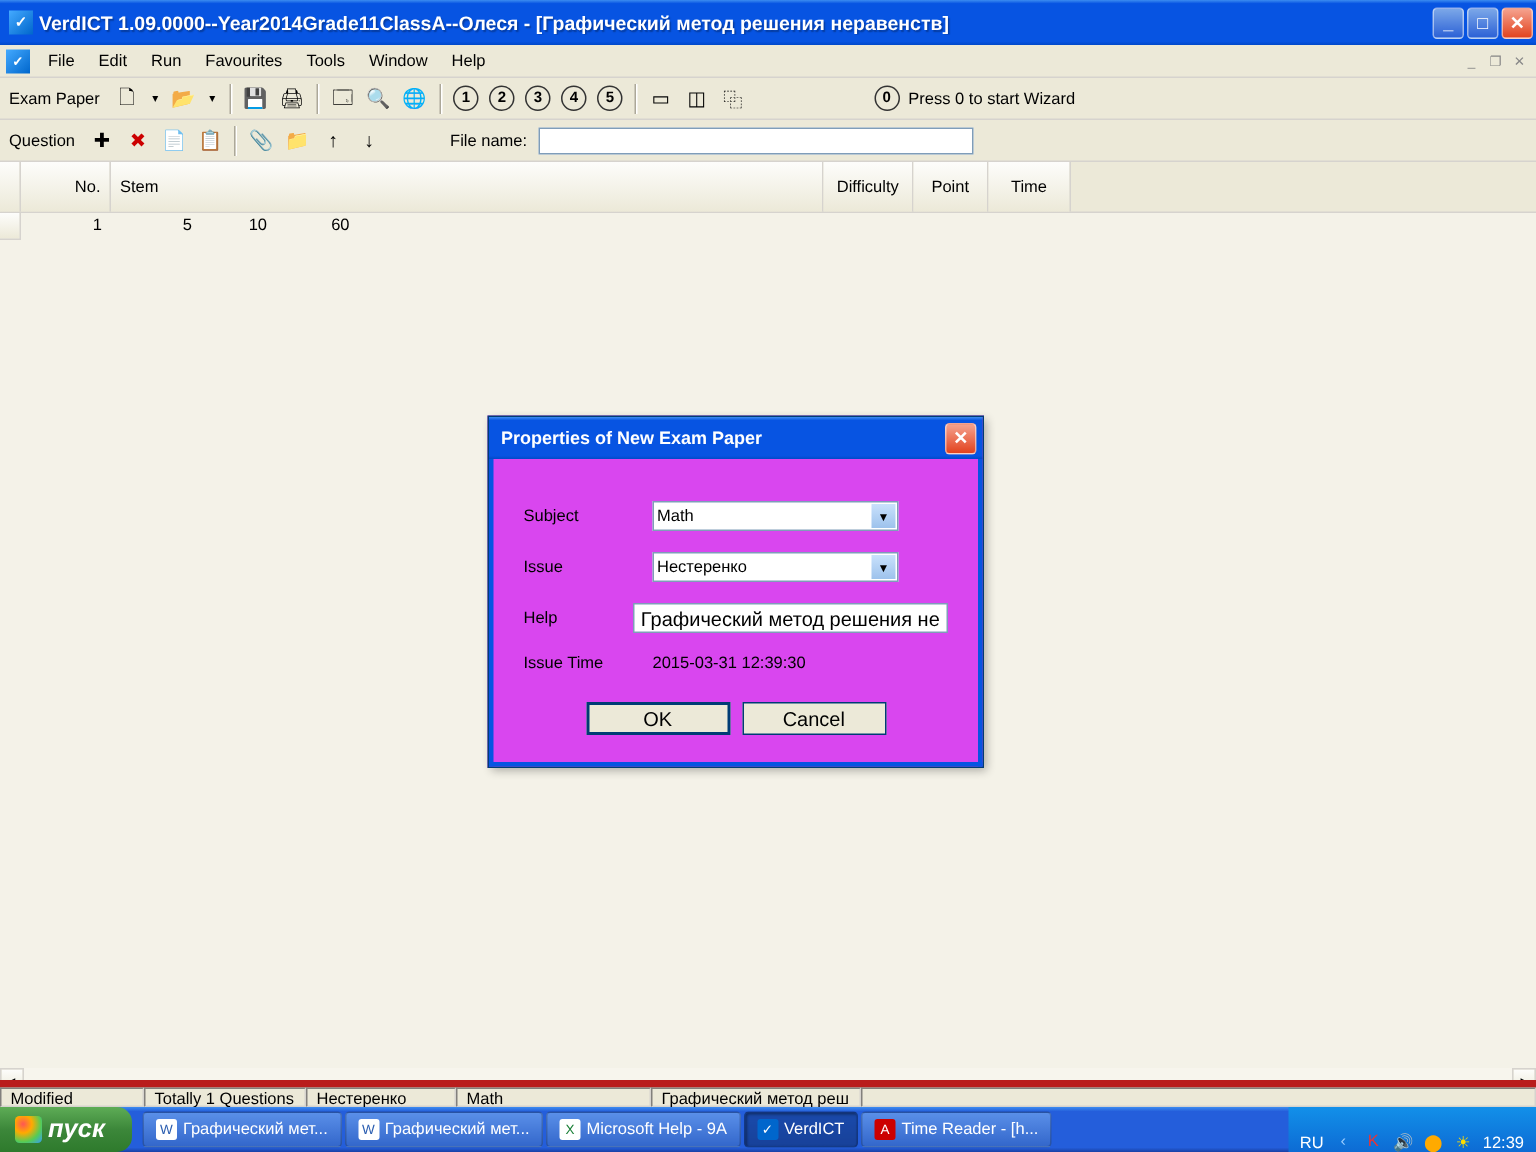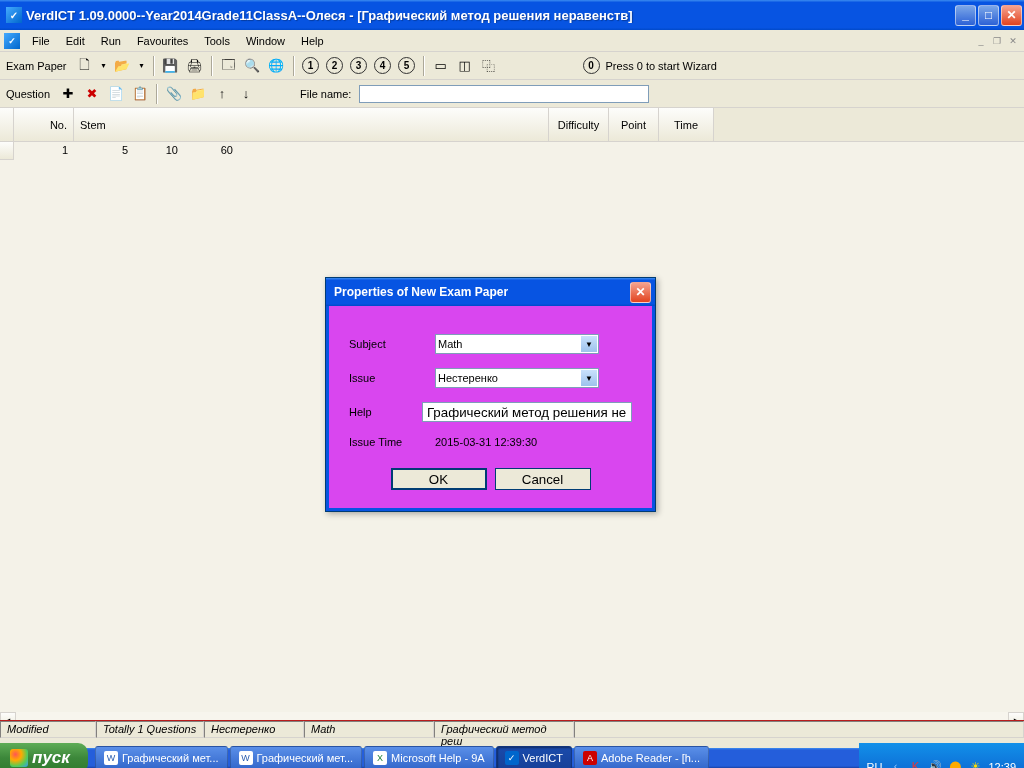--- a/index.html
+++ b/index.html
@@ -36,40 +36,40 @@
 .th { border-right:1px solid #d6d3ce; padding:2px 6px; display:flex;align-items:center; background:linear-gradient(#fdfdfb,#ece9d8); }
 .trow { display:flex; height:18px; }
 .td { padding:2px 6px; text-align:right; }
 .td.left { text-align:left; }
 .row-sel { width:14px; background:linear-gradient(#fdfdfb,#ece9d8); border-right:1px solid #d6d3ce; border-bottom:1px solid #d6d3ce; }
 .hscroll { position:absolute; bottom:0; left:0; right:0; height:16px; background:#ece9d8; display:flex; }
 .sc-btn { width:16px;height:16px;background:linear-gradient(#fdfdfb,#ece9d8);border:1px solid #d6d3ce;display:flex;align-items:center;justify-content:center;font-size:9px; }
 .sc-track { flex:1; background:#f7f5ed; }
 
 
-.statusbar { position:absolute; bottom:30px; left:0; right:0; height:18px; background:#ece9d8; display:flex; border-top:1px solid #b91c1c;font-style:italic; }
+.statusbar { position:absolute; bottom:30px; left:0; right:0; height:18px; background:#ece9d8; display:flex; border-top:5px solid #b91c1c; }
 .status-cell { border:1px inset #d6d3ce; padding:1px 6px; margin-right:0; }
 
 
 .dialog { position:absolute; top:277px; left:325px; width:331px; background:#d946ef; border:1px solid #003c74; box-shadow:2px 2px 6px rgba(0,0,0,.3); }
 .dlg-title { height:28px; background:linear-gradient(to bottom,#3c8cf0 0%,#0754e2 8%,#0754e2 92%,#0149c9 100%); color:white; font-weight:bold; font-size:12px; display:flex; align-items:center; padding:0 4px 0 8px; }
 .dlg-title span { flex:1; }
 .dlg-close { width:21px;height:21px;border-radius:3px;background:linear-gradient(to bottom,#f5a28e,#e2431f);border:1px solid rgba(255,255,255,.5);display:flex;align-items:center;justify-content:center;font-weight:bold; }
 .dlg-body { padding:28px 20px 6px; border:3px solid #0754e2; border-top:none; }
 .dlg-row { display:flex; align-items:center; margin-bottom:14px; }
 .dlg-lbl { width:86px; }
 .dlg-select { width:164px; height:20px; border:1px solid #7f9db9; background:white; padding:1px 2px; display:flex; align-items:center; position:relative; }
 .dlg-select .arrow { position:absolute; right:1px; top:1px; width:16px; height:16px; background:linear-gradient(#c9e1fc,#9dc2ec); display:flex;align-items:center;justify-content:center;font-size:8px; }
 .dlg-input { width:246px; height:20px; border:1px solid #7f9db9; background:white; padding:1px 4px; }
 .dlg-buttons { display:flex; justify-content:center; gap:8px; padding:6px 0 12px; }
 .dlg-btn { width:96px; height:22px; background:#ece9d8; border:1px solid #003c74; cursor:default; }
 .dlg-btn.default { border:2px solid #003c74; }
 
 
-.taskbar { position:absolute; bottom:0; left:0; right:0; height:20px; background:linear-gradient(to bottom,#3c8cf0 0%,#245edb 10%,#245edb 90%,#1941a5 100%); display:flex; align-items:center; }
+.taskbar { position:absolute; bottom:0; left:0; right:0; height:30px; background:linear-gradient(to bottom,#3c8cf0 0%,#245edb 10%,#245edb 90%,#1941a5 100%); display:flex; align-items:center; }
 .start-btn { height:30px; padding:0 18px 0 10px; background:linear-gradient(to bottom,#5eac56 0%,#3c873a 50%,#2e7a2c 100%); color:white; font-weight:bold; font-style:italic; font-size:17px; display:flex; align-items:center; border-radius:0 10px 10px 0; gap:4px; }
 .start-btn::before { content:""; width:18px;height:18px;border-radius:3px;background:radial-gradient(circle at 30% 30%, #f55,#fa0,#5c5,#39f); }
 .task-btn { height:24px; margin:0 1px; padding:0 8px; background:linear-gradient(to bottom,#5a8fe8,#3367cb); color:white; border-radius:3px; display:flex; align-items:center; gap:4px; font-size:11px; max-width:150px; white-space:nowrap; overflow:hidden; border:1px solid rgba(0,0,0,.2); }
 .task-btn.active { background:linear-gradient(to bottom,#1a4aab,#174199); box-shadow:inset 1px 1px 2px rgba(0,0,0,.4); }
 .task-icon { width:14px;height:14px;background:#fff;display:inline-flex;align-items:center;justify-content:center;font-size:9px;border-radius:2px; }
 .tray { margin-left:auto; height:30px; background:linear-gradient(to bottom,#1290e9,#0d6bd4); display:flex; align-items:flex-end; padding:0 8px; gap:6px; color:white; font-size:11px; }
 .tray-icon { width:14px;height:14px;display:inline-flex;align-items:center;justify-content:center;font-size:11px; }
 </style>
 </head>
 <body>
@@ -238,21 +238,21 @@
   <div class="task-btn">
       <span class="task-icon" style="color:#1a7f37">X</span>
       <span>Microsoft Help - 9A</span>
     </div>
   <div class="task-btn active">
       <span class="task-icon" style="background:#06c;color:#fff">✓</span>
       <span>VerdICT</span>
     </div>
   <div class="task-btn">
       <span class="task-icon" style="background:#c00;color:#fff">A</span>
-      <span>Adobe Reader - [h...</span>
+      <span>Time Reader - [h...</span>
     </div>
   <div class="tray">
     <span>RU</span>
     <span class="tray-icon" style="color:#9cf">‹</span>
     <span class="tray-icon" style="color:#e33">K</span>
     <span class="tray-icon">🔊</span>
     <span class="tray-icon" style="color:#fa0">⬤</span>
     <span class="tray-icon" style="color:#fd0">☀</span>
     <span>12:39</span>
   </div>

